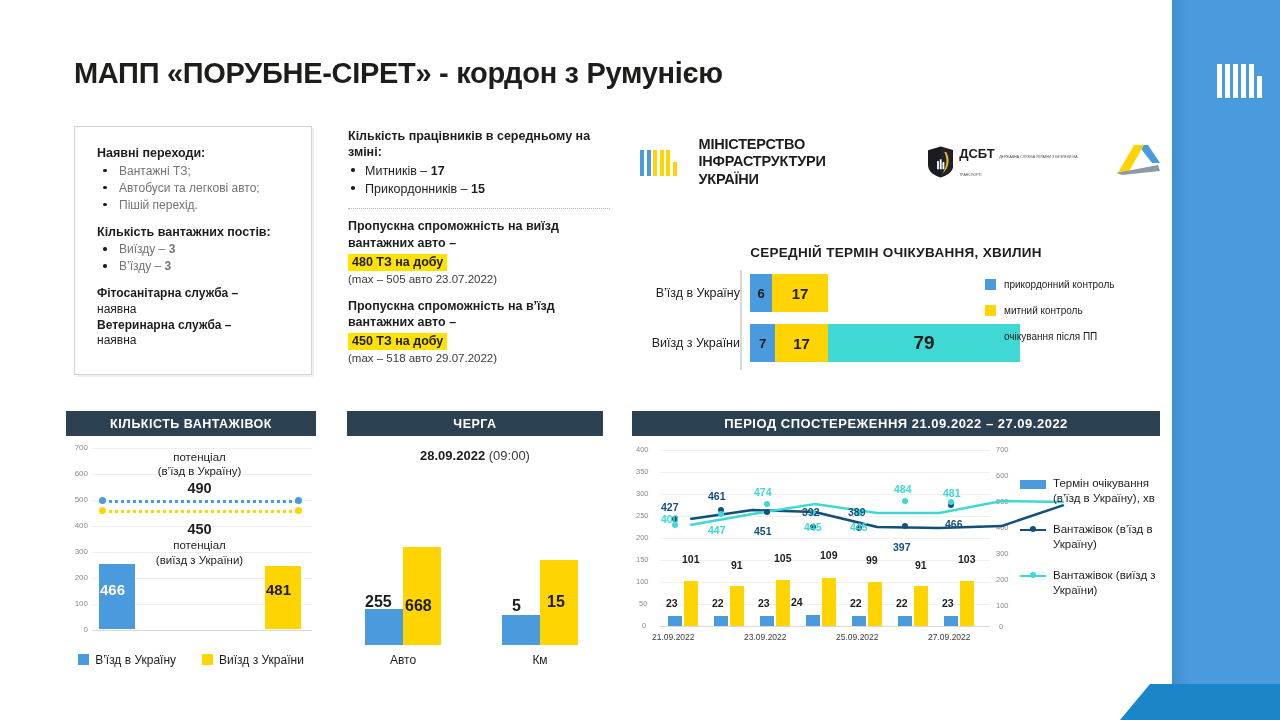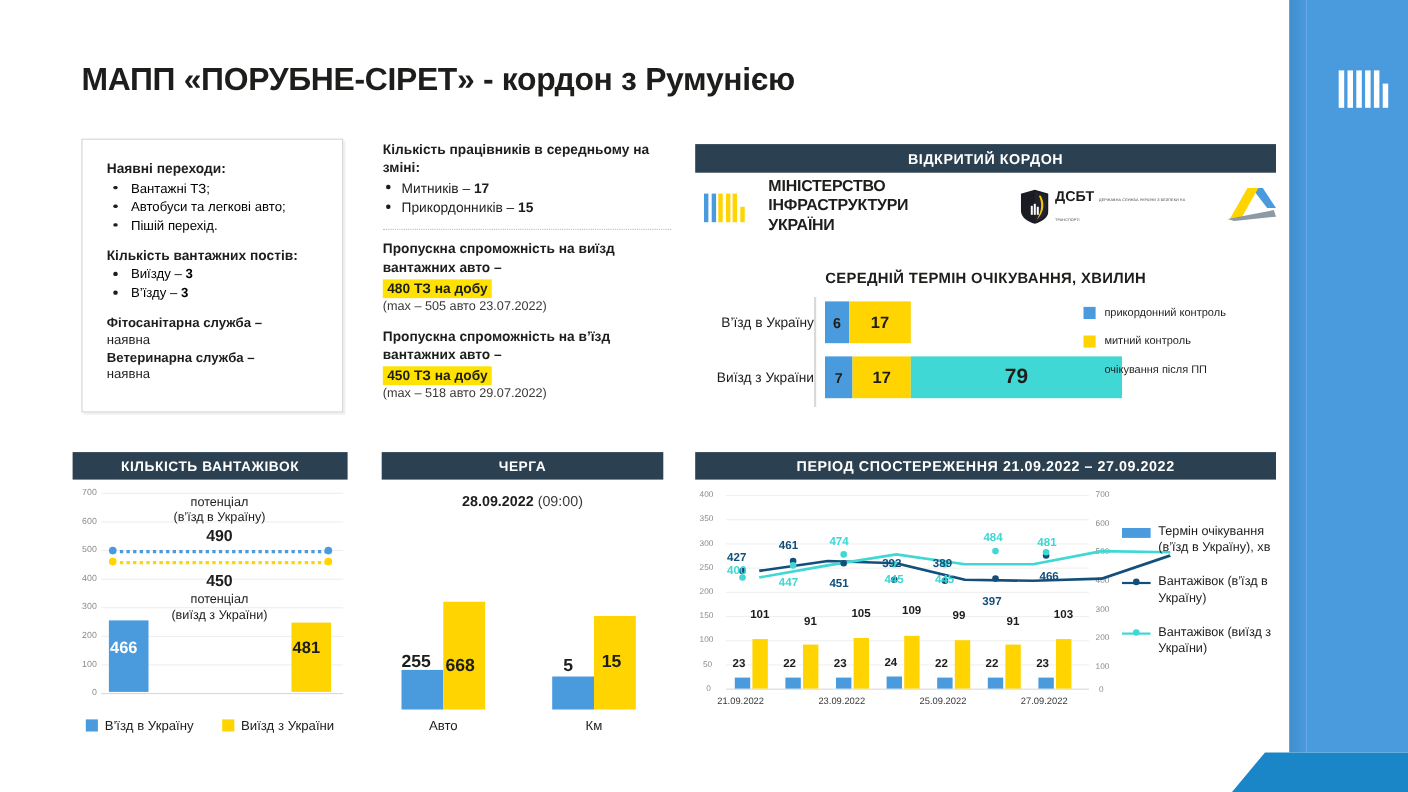--- a/index.html
+++ b/index.html
@@ -29,21 +29,21 @@
   
   #info-box{
     position:absolute;left:74px;top:126px;width:238px;height:249px;
     background:#ffffff;border:1px solid #d4d4d4;box-sizing:border-box;
     box-shadow:2px 2px 0 rgba(0,0,0,.06);
   }
   #info-box .inner{padding:19px 14px 0 22px;}
   .blk{margin-bottom:11px;}
   .blk h4{margin:0 0 1px 0;font-size:12.5px;font-weight:bold;line-height:1.25;}
   .blk ul{margin:0;padding:0;list-style:none;}
-  .blk li{font-size:12px;line-height:1.42;position:relative;padding-left:22px;color:#000000;}
+  .blk li{font-size:12px;line-height:1.42;position:relative;padding-left:22px;color:#737373;}
   .blk li:before{content:"";position:absolute;left:6px;top:6px;width:3.5px;height:3.5px;
      background:#1d1d1b;border-radius:50%;}
   .blk li b{font-weight:bold;}
   .plain{font-size:12px;line-height:1.3;}
   .plain b{font-weight:bold;}
 
   
   #mid-col{position:absolute;left:348px;top:128px;width:262px;}
   #mid-col h4{margin:0;font-size:12.5px;font-weight:bold;line-height:1.28;}
   #mid-col ul{margin:2px 0 0 0;padding:0;list-style:none;}
@@ -197,21 +197,20 @@
     <div class="sub">(max – 505 авто 23.07.2022)</div>
   </div>
   <div class="cap-block">
     <div class="lead">Пропускна спроможність на в’їзд вантажних авто –</div>
     <div><span class="hl">450 ТЗ на добу</span></div>
     <div class="sub">(max – 518 авто 29.07.2022)</div>
   </div>
 </div>
 
 <div id="open-border">
-  <div class="panel-head" id="ob-head">ВІДКРИТИЙ КОРДОН</div>
   <div id="logos">
     <div id="logo-mi">
       <span class="bars">
         <i style="height:26px;background:#4a9ade"></i>
         <i style="height:26px;background:#4a9ade"></i>
         <i style="height:26px;background:#ffd400"></i>
         <i style="height:26px;background:#ffd400"></i>
         <i style="height:26px;background:#ffd400"></i>
         <i style="height:14px;background:#ffd400"></i>
       </span>
@@ -397,21 +396,21 @@
     <div class="pd-bval" style="left:80px;top:155px">22</div>
     <div class="pd-bval" style="left:99px;top:117px">91</div>
 
     <div class="pd-bar" style="left:128px;width:14px;height:10px;background:#4a9ade;bottom:21px"></div>
     <div class="pd-bar" style="left:144px;width:14px;height:46px;background:#ffd400;bottom:21px"></div>
     <div class="pd-bval" style="left:126px;top:155px">23</div>
     <div class="pd-bval" style="left:142px;top:110px">105</div>
 
     <div class="pd-bar" style="left:174px;width:14px;height:11px;background:#4a9ade;bottom:21px"></div>
     <div class="pd-bar" style="left:190px;width:14px;height:48px;background:#ffd400;bottom:21px"></div>
-    <div class="pd-bval" style="left:172px;top:154px">24</div>
+    <div class="pd-bval" style="left:159px;top:154px">24</div>
     <div class="pd-bval" style="left:188px;top:107px">109</div>
 
     <div class="pd-bar" style="left:220px;width:14px;height:10px;background:#4a9ade;bottom:21px"></div>
     <div class="pd-bar" style="left:236px;width:14px;height:44px;background:#ffd400;bottom:21px"></div>
     <div class="pd-bval" style="left:218px;top:155px">22</div>
     <div class="pd-bval" style="left:234px;top:112px">99</div>
 
     <div class="pd-bar" style="left:266px;width:14px;height:10px;background:#4a9ade;bottom:21px"></div>
     <div class="pd-bar" style="left:282px;width:14px;height:40px;background:#ffd400;bottom:21px"></div>
     <div class="pd-bval" style="left:264px;top:155px">22</div>

